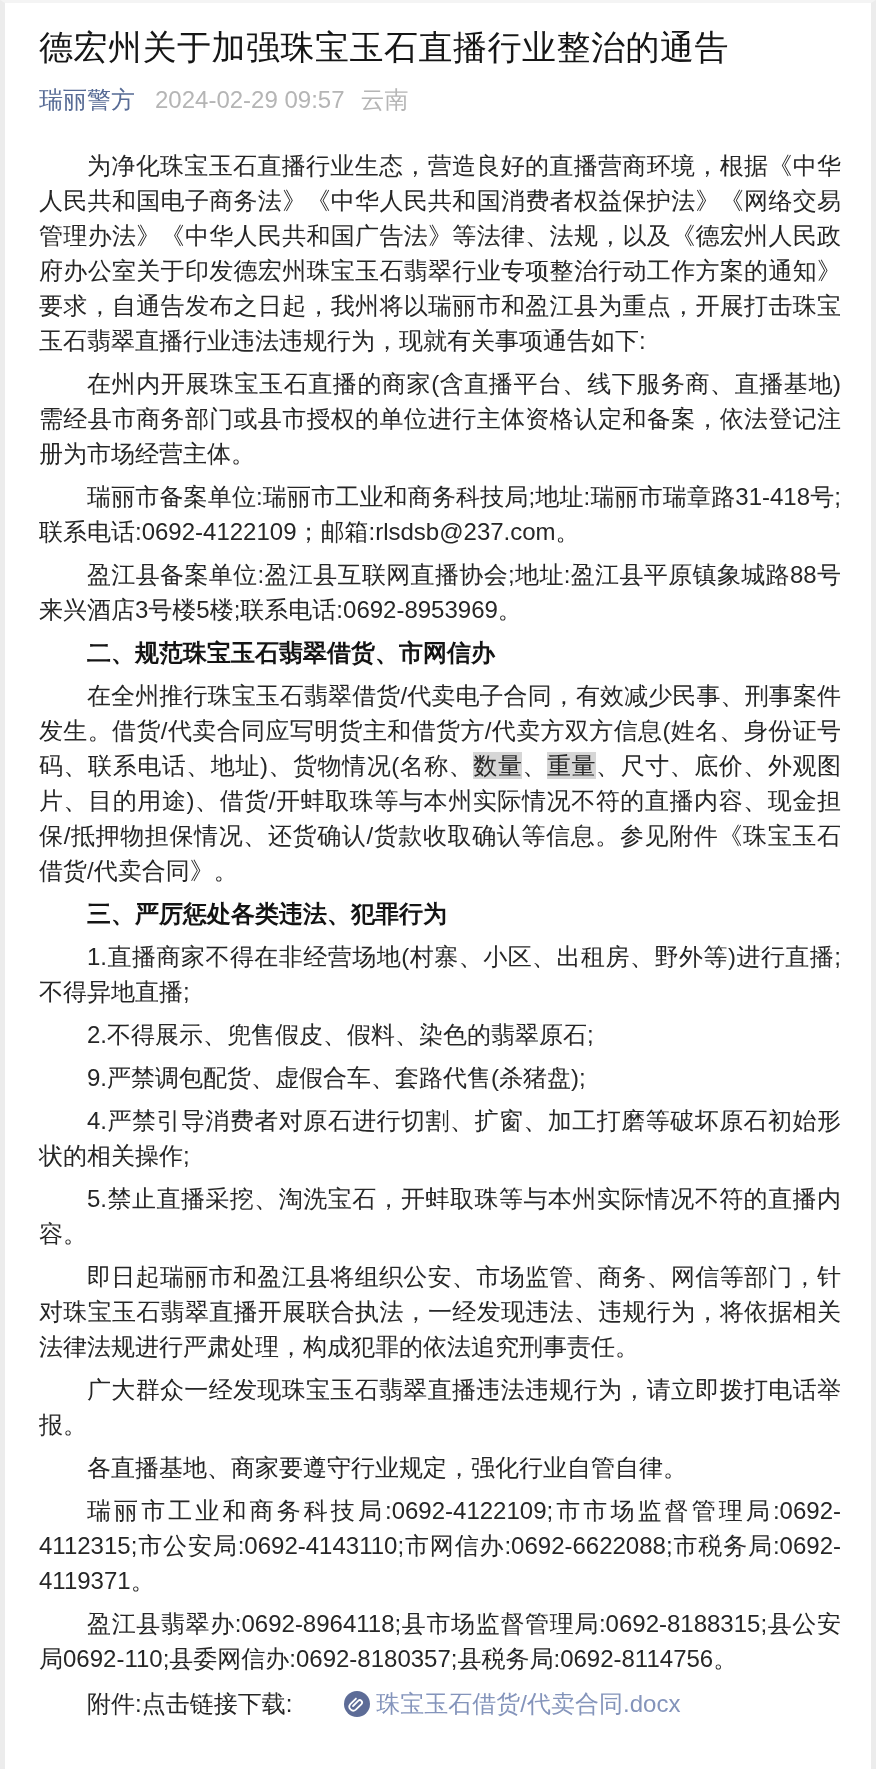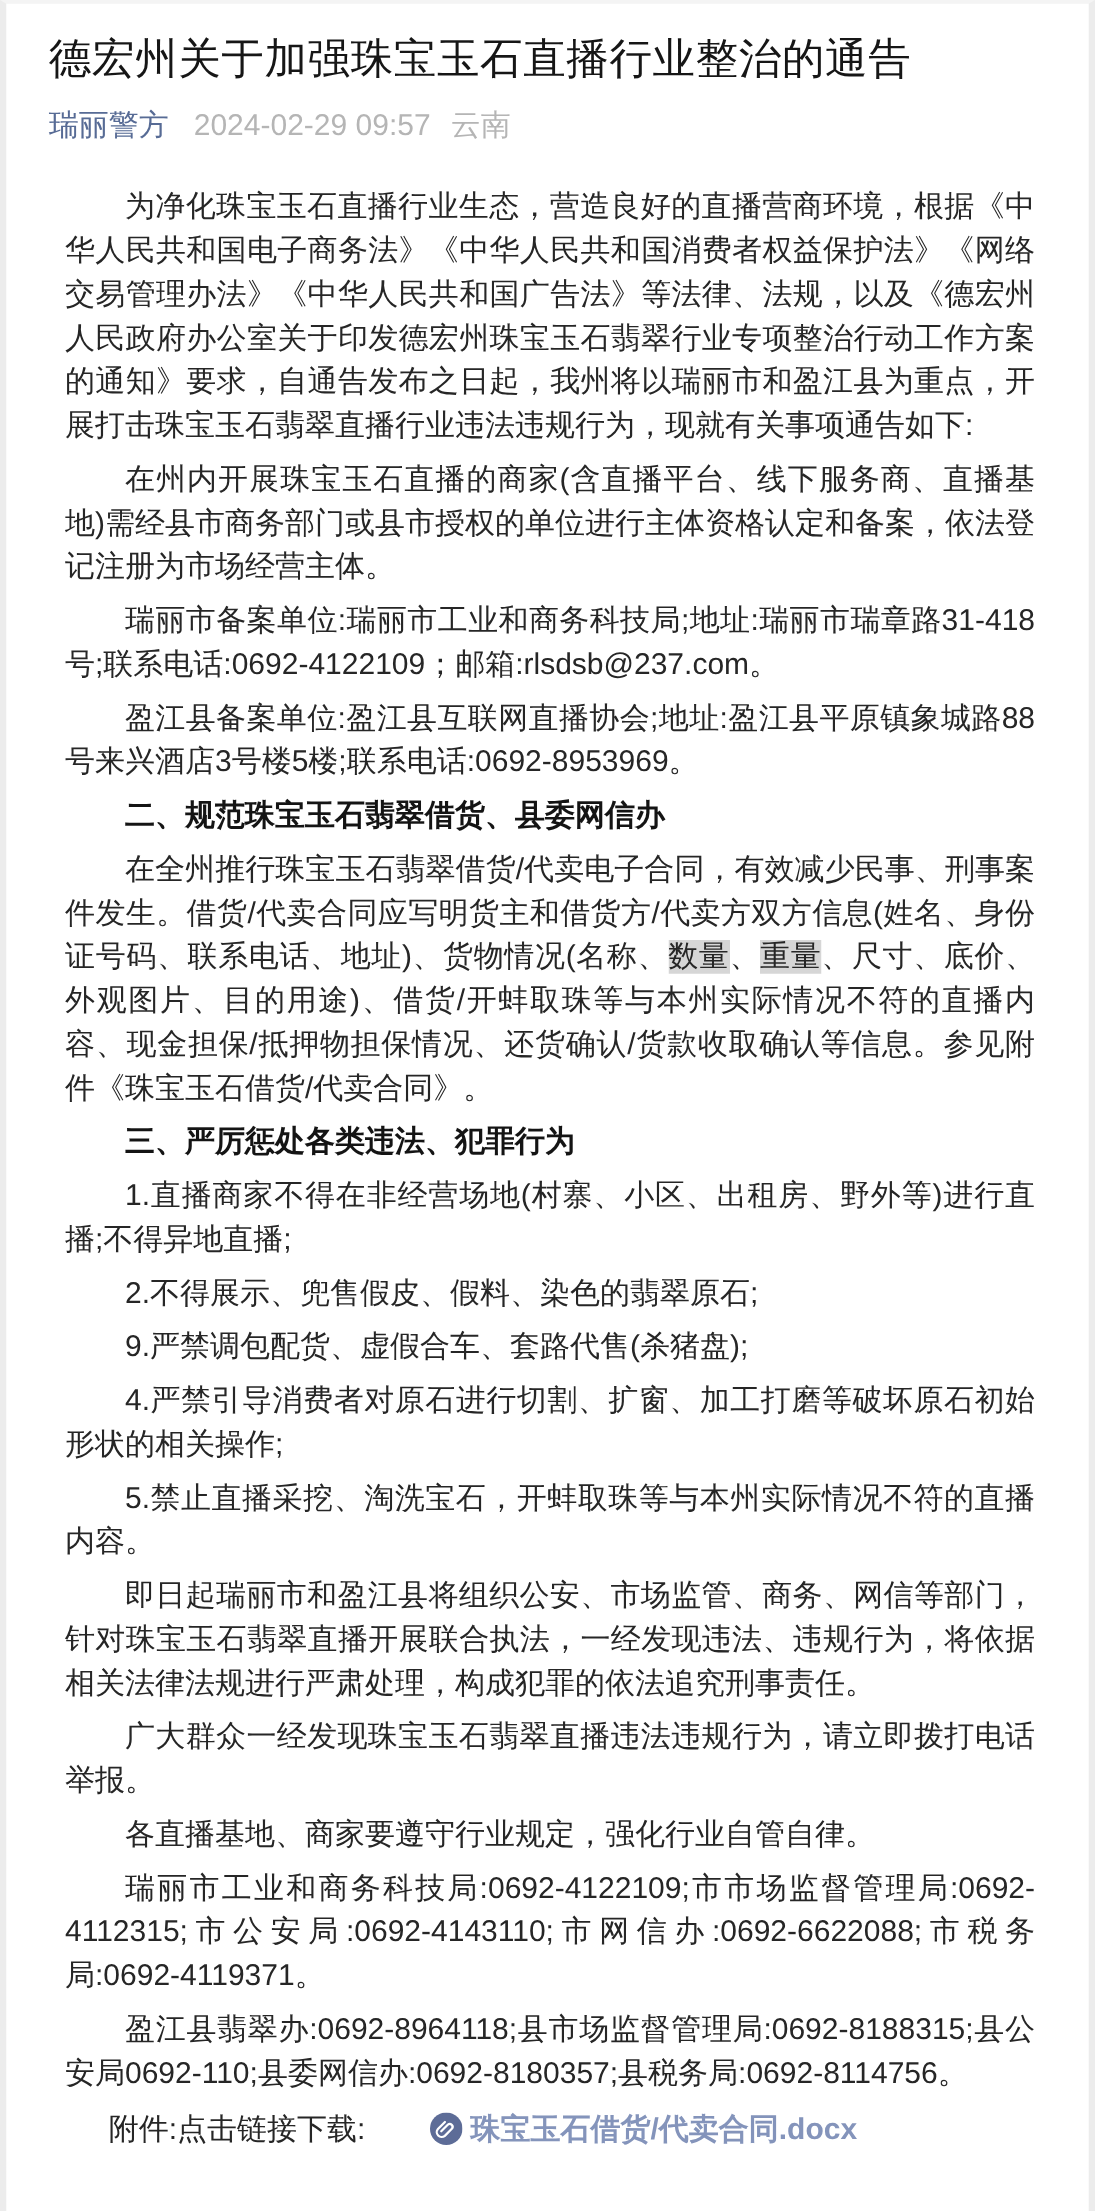--- a/index.html
+++ b/index.html
@@ -12,47 +12,47 @@
     color:#262626;
   }
   h1.title {
     font-size:34px; line-height:1.32; font-weight:400; color:#161616;
     margin:8px 0 14px 0; letter-spacing:0.5px;
   }
   .byline { font-size:24px; margin:0 0 32px 0; }
   .byline .author { color:var(--author-color,#576b95); margin-right:20px; cursor:pointer; }
   .byline .meta { color:var(--meta-color,#b5b5b5); margin-right:16px; }
   .body p {
-    font-size:24px; line-height:35px; margin:8px 13px;
+    font-size:24px; line-height:35px; margin:8px 0;
     text-indent:2em; text-align:justify; color:var(--body-color,#262626);
   }
   .body p.sec { font-weight:700; color:#141414; }
   .hl { background:var(--highlight-bg,#d6d6d6); }
   p.attach { font-size:24px; line-height:35px; margin:10px 0 0 0; text-indent:2em; }
   .attach-icon { display:inline-block; margin:0 6px 0 4px; }
   .attach-icon svg { width:26px; height:26px; vertical-align:-5px; }
-  a.attach-link { color:var(--link-color,#8494bb); text-decoration:none; cursor:pointer;font-weight:bold; }
+  a.attach-link { color:var(--link-color,#8494bb); text-decoration:none; cursor:pointer; }
 </style>
 </head>
 <body>
 
 <div class="page">
 
   <h1 class="title">德宏州关于加强珠宝玉石直播行业整治的通告</h1>
 
   <div class="byline">
     <span class="author">瑞丽警方</span><span class="meta">2024-02-29 09:57</span><span class="meta">云南</span>
   </div>
 
   <div class="body">
       <p><span>为净化珠宝玉石直播行业生态，营造良好的直播营商环境，根据《中华人民共和国电子商务法》《中华人民共和国消费者权益保护法》《网络交易管理办法》《中华人民共和国广告法》等法律、法规，以及《德宏州人民政府办公室关于印发德宏州珠宝玉石翡翠行业专项整治行动工作方案的通知》要求，自通告发布之日起，我州将以瑞丽市和盈江县为重点，开展打击珠宝玉石翡翠直播行业违法违规行为，现就有关事项通告如下:</span></p>
       <p><span>在州内开展珠宝玉石直播的商家(含直播平台、线下服务商、直播基地)需经县市商务部门或县市授权的单位进行主体资格认定和备案，依法登记注册为市场经营主体。</span></p>
       <p><span>瑞丽市备案单位:瑞丽市工业和商务科技局;地址:瑞丽市瑞章路31-418号;联系电话:0692-4122109；邮箱:rlsdsb@237.com。</span></p>
       <p><span>盈江县备案单位:盈江县互联网直播协会;地址:盈江县平原镇象城路88号来兴酒店3号楼5楼;联系电话:0692-8953969。</span></p>
-      <p class="sec"><span>二、规范珠宝玉石翡翠借货、县委网信办</span></p>
+      <p class="sec"><span>二、规范珠宝玉石翡翠借货、市网信办</span></p>
       <p><span>在全州推行珠宝玉石翡翠借货/代卖电子合同，有效减少民事、刑事案件发生。借货/代卖合同应写明货主和借货方/代卖方双方信息(姓名、身份证号码、联系电话、地址)、货物情况(名称、</span><span class="hl">数量</span><span>、</span><span class="hl">重量</span><span>、尺寸、底价、外观图片、目的用途)、借货/开蚌取珠等与本州实际情况不符的直播内容、现金担保/抵押物担保情况、还货确认/货款收取确认等信息。参见附件《珠宝玉石借货/代卖合同》。</span></p>
       <p class="sec"><span>三、严厉惩处各类违法、犯罪行为</span></p>
       <p><span>1.直播商家不得在非经营场地(村寨、小区、出租房、野外等)进行直播;不得异地直播;</span></p>
       <p><span>2.不得展示、兜售假皮、假料、染色的翡翠原石;</span></p>
       <p><span>9.严禁调包配货、虚假合车、套路代售(杀猪盘);</span></p>
       <p><span>4.严禁引导消费者对原石进行切割、扩窗、加工打磨等破坏原石初始形状的相关操作;</span></p>
       <p><span>5.禁止直播采挖、淘洗宝石，开蚌取珠等与本州实际情况不符的直播内容。</span></p>
       <p><span>即日起瑞丽市和盈江县将组织公安、市场监管、商务、网信等部门，针对珠宝玉石翡翠直播开展联合执法，一经发现违法、违规行为，将依据相关法律法规进行严肃处理，构成犯罪的依法追究刑事责任。</span></p>
       <p><span>广大群众一经发现珠宝玉石翡翠直播违法违规行为，请立即拨打电话举报。</span></p>
       <p><span>各直播基地、商家要遵守行业规定，强化行业自管自律。</span></p>

